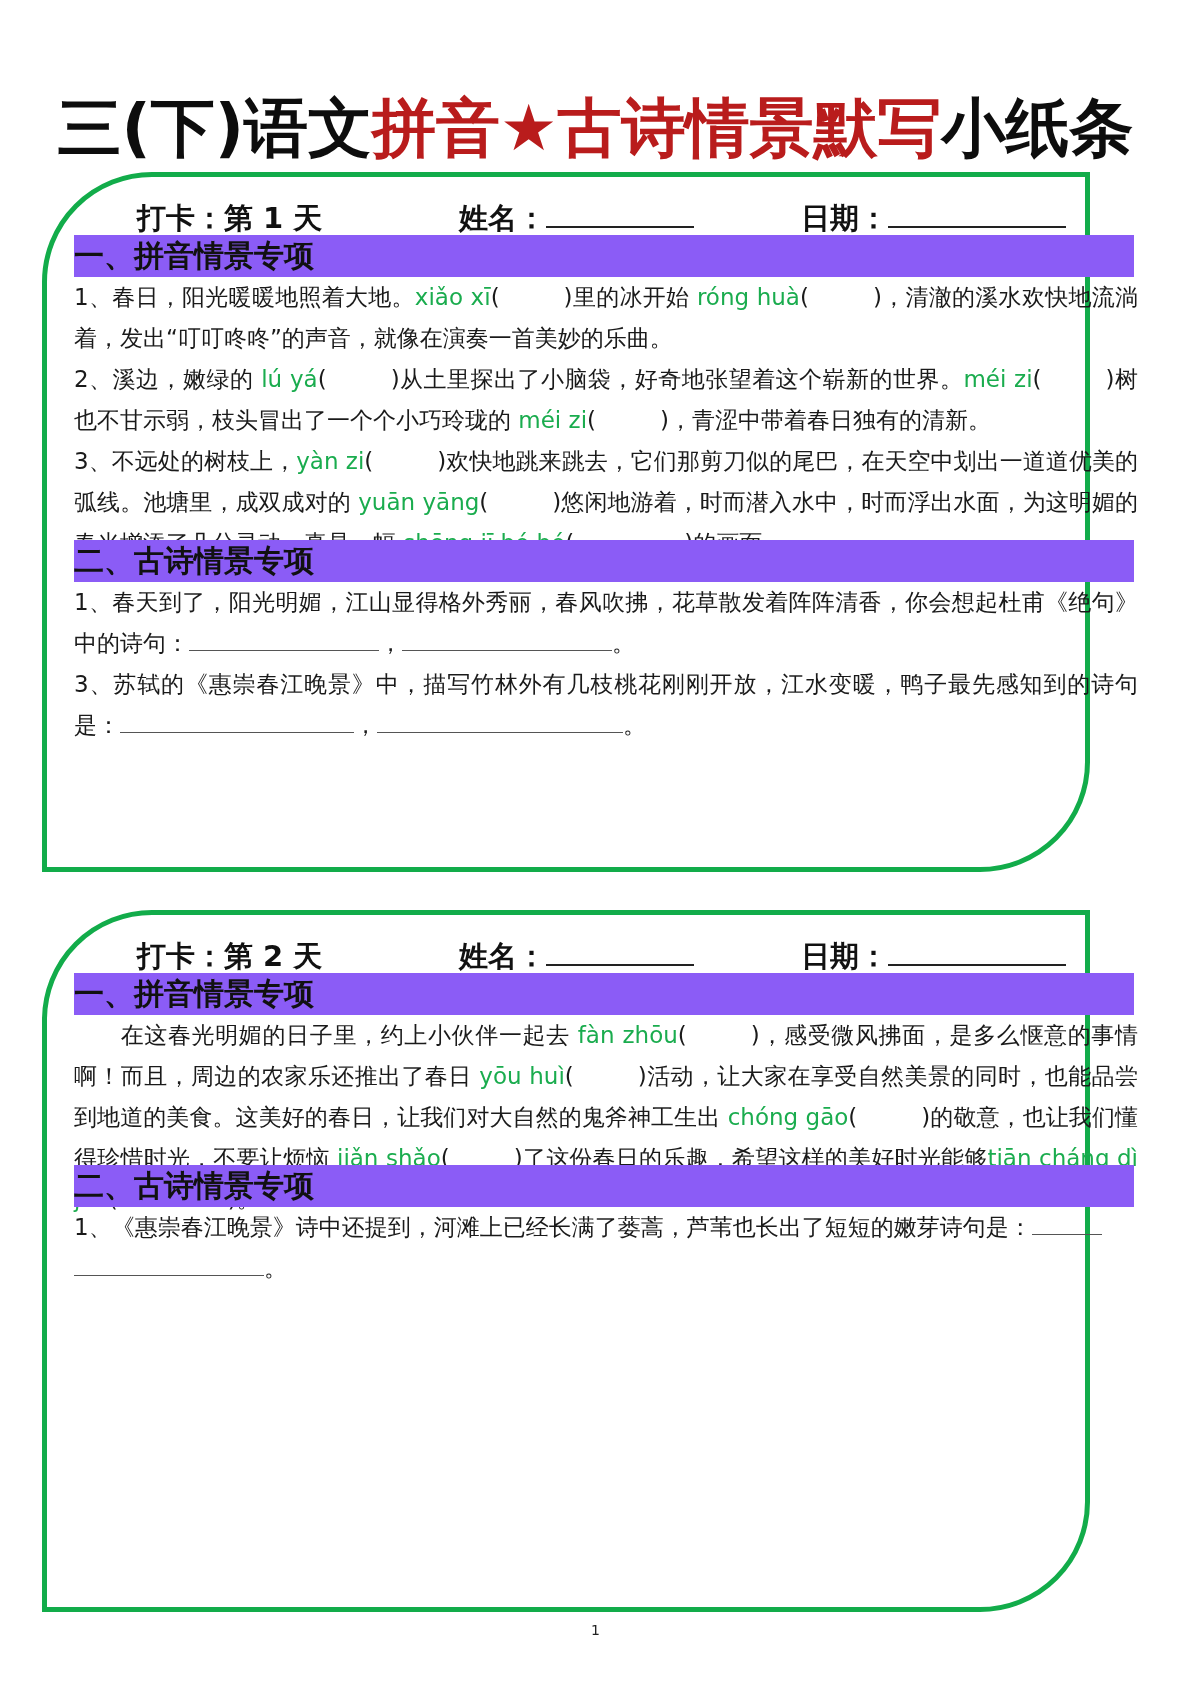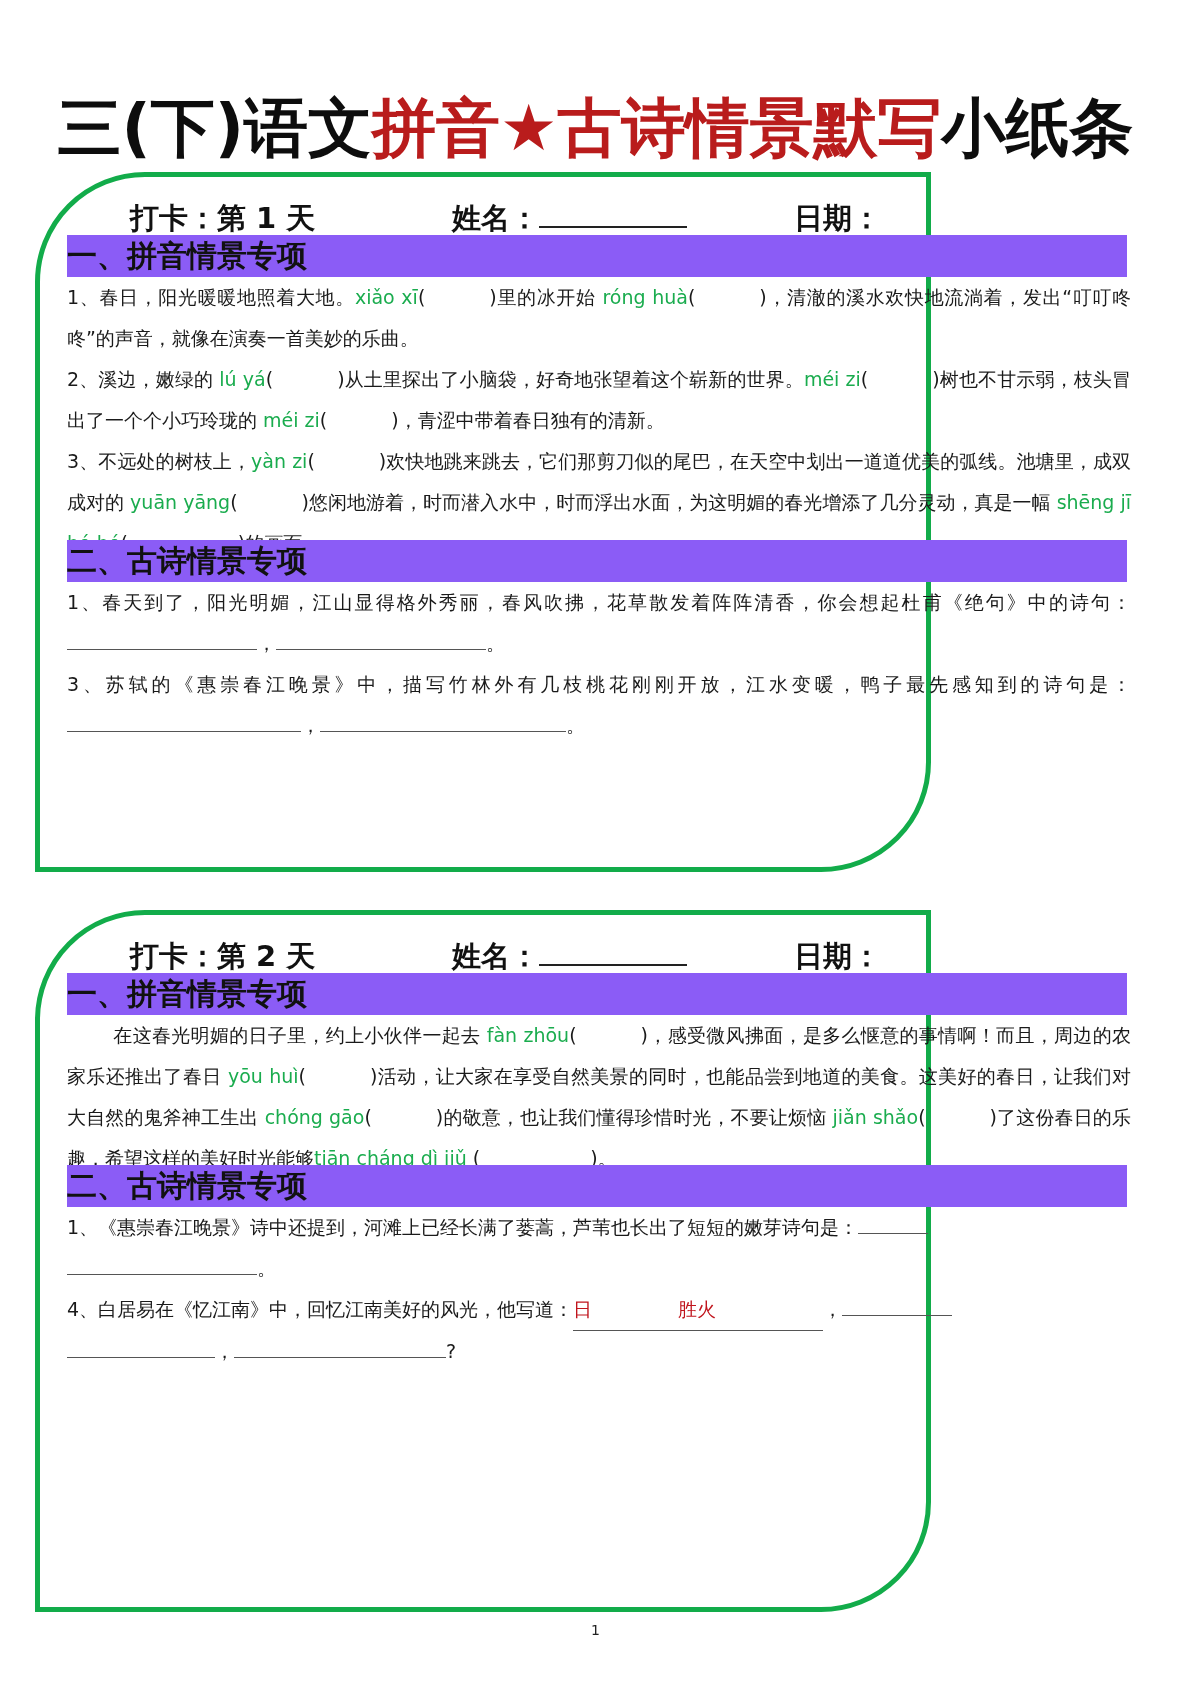--- a/index.html
+++ b/index.html
@@ -8,21 +8,21 @@
 
   .title {
     position: absolute; top: 88px; left: 0; width: 1191px; text-align: center;
     font-size: 64px; font-weight: 900; letter-spacing: 0px; line-height: 80px;
     font-family: "DejaVu Sans", sans-serif; white-space: nowrap;
   }
   .title .black { color: #0d0d0d; }
   .title .red { color: #b91c1c; }
 
   .card {
-    position: absolute; left: 35px; width: 896px;
+    position: absolute; left: 42px; width: 1048px;
     border: 5px solid #12ac4a;
     border-radius: 110px 0 110px 0;
     background: #fff;
   }
   .card1 { top: 172px; height: 700px; }
   .card2 { top: 910px; height: 702px; }
 
   .checkin {
     position: absolute; top: 22px; left: 0; width: 100%; height: 40px;
     font-size: 29px; font-weight: bold; color: #111;
@@ -33,21 +33,21 @@
   .blank-line { display: inline-block; border-bottom: 2px solid #222; vertical-align: baseline; height: 28px; }
 
   .section-head {
     position: absolute; left: 27px; width: 1060px; height: 42px;
     background: #8b5cf6; font-size: 30px; font-weight: bold; color: #111;
     line-height: 42px; padding-left: 0;
   }
 
   .para {
     position: absolute; left: 27px; width: 1064px;
-    font-size: 19px; line-height: 41px; color: #1a1a1a;
+    font-size: 23px; line-height: 41px; color: #1a1a1a;
     text-align: justify;
   }
   .py { color: #1aac4e; }
   .red-ans { color: #c0141c; }
   .gap { display: inline-block; }
   .ul { display: inline-block; border-bottom: 1.5px solid #555; height: 24px; vertical-align: baseline; }
   .ul-red { display: inline-block; border-bottom: 1.5px solid #555; vertical-align: baseline; position: relative; }
   .indent { display: inline-block; width: 46px; }
 
   .page-num { position: absolute; top: 1622px; left: 0; width: 1191px; text-align: center; font-size: 14px; color: #222; }
@@ -104,19 +104,16 @@
   <div class="para" style="top:100px">
     <span class="indent"></span><span>在这春光明媚的日子里，约上小伙伴一起去 </span><span class="py">fàn zhōu</span><span>(</span><span class="gap" style="width:64px"></span><span>)</span><span>，感受微风拂面，是多么惬意的事情啊！而且，周边的农家乐还推出了春日 </span><span class="py">yōu huì</span><span>(</span><span class="gap" style="width:64px"></span><span>)</span><span>活动，让大家在享受自然美景的同时，也能品尝到地道的美食。这美好的春日，让我们对大自然的鬼斧神工生出 </span><span class="py">chóng gāo</span><span>(</span><span class="gap" style="width:64px"></span><span>)</span><span>的敬意，也让我们懂得珍惜时光，不要让烦恼 </span><span class="py">jiǎn shǎo</span><span>(</span><span class="gap" style="width:64px"></span><span>)</span><span>了这份春日的乐趣，希望这样的美好时光能够</span><span class="py">tiān cháng dì jiǔ</span><span> (</span><span class="gap" style="width:110px"></span><span>)</span><span>。</span>
   </div>
 
   <div class="section-head" style="top:250px">二、古诗情景专项</div>
 
   <div class="para" style="top:292px">
     <div>
       <span>1、《惠崇春江晚景》诗中还提到，河滩上已经长满了蒌蒿，芦苇也长出了短短的嫩芽诗句是：</span><span class="ul" style="width:70px"></span><br><span class="ul" style="width:190px"></span><span>。</span>
     </div>
-    <div>
-      <span>4、白居易在《忆江南》中，回忆江南美好的风光，他写道：</span><span class="ul-red" style="width:250px"><span class="red-ans">日</span><span style="display:inline-block;width:86px"></span><span class="red-ans">胜火</span></span><span>，</span><span class="ul" style="width:110px"></span><br><span class="ul" style="width:148px"></span><span>，</span><span class="ul" style="width:212px"></span><span>?</span>
-    </div>
   </div>
 </div>
 
 <div class="page-num">1</div>
 
 </body></html>

